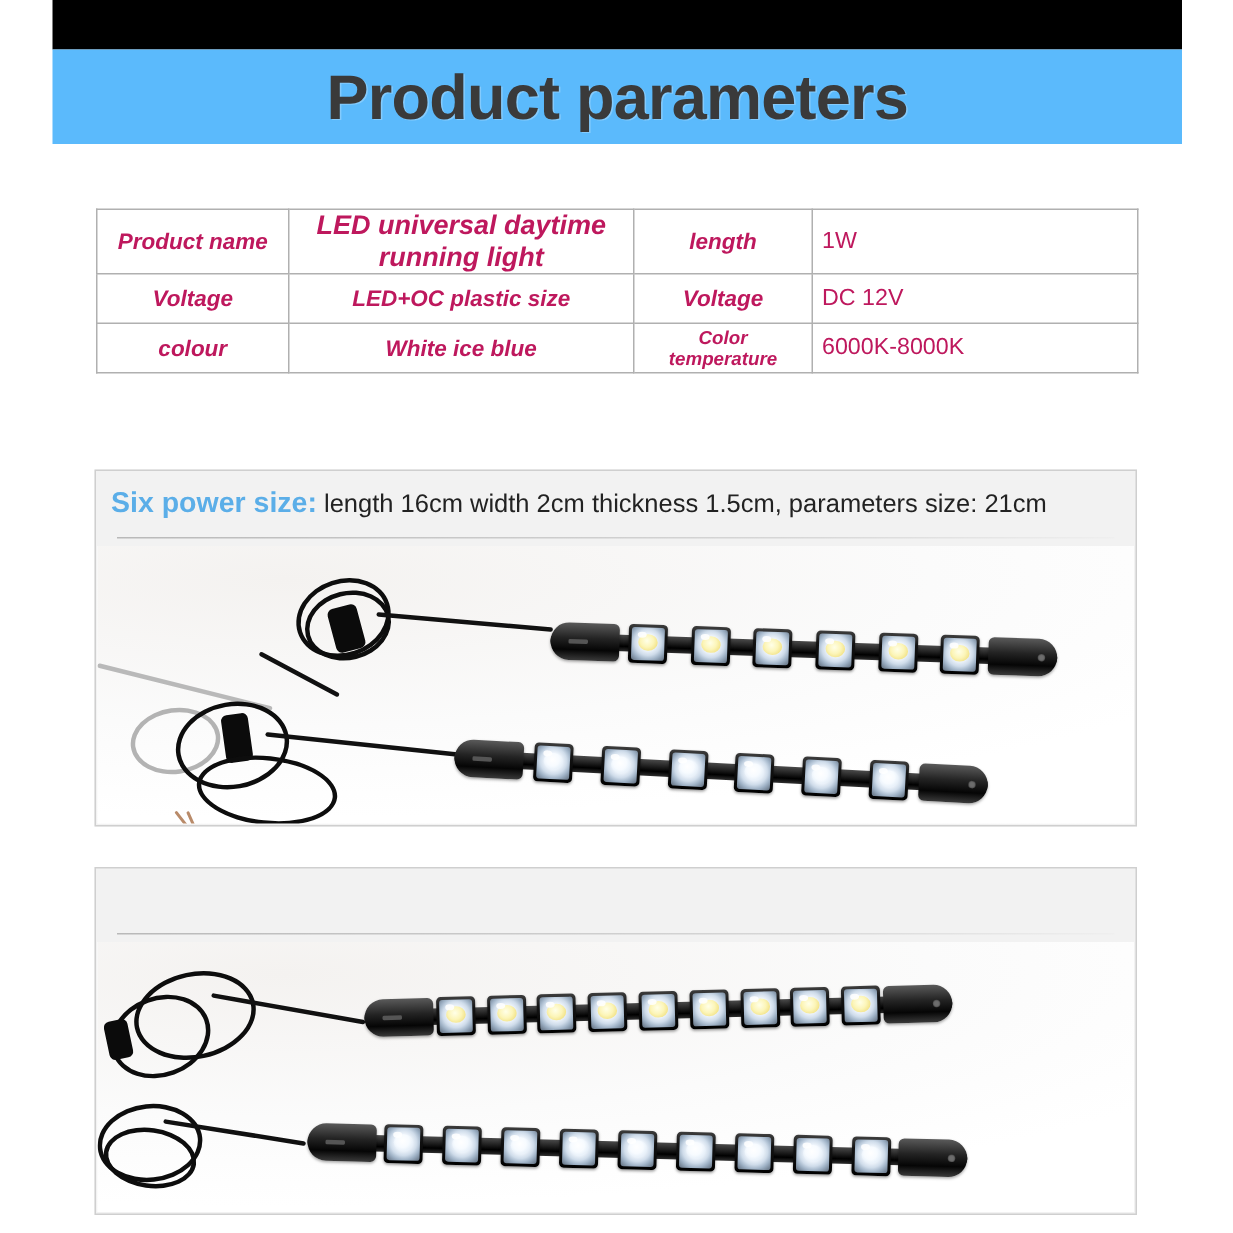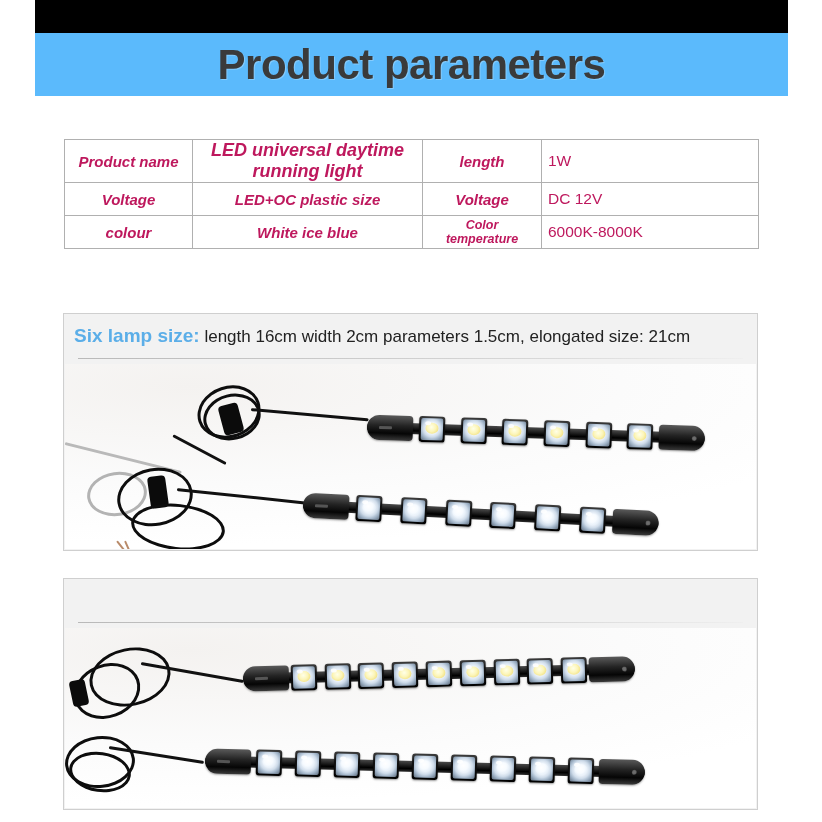--- a/index.html
+++ b/index.html
@@ -196,21 +196,21 @@
         <td class="lbl lbl-a">colour</td>
         <td class="val-italic val-italic-mid">White ice blue</td>
         <td class="lbl lbl-small">Color temperature</td>
         <td class="val-plain">6000K-8000K</td>
       </tr>
     </tbody>
   </table>
 
   <div class="panel" id="panel-six">
     <div class="cap">
-      <span class="accent">Six lamp size:</span><span> length 16cm width 2cm parameters 1.5cm,   elongated size: 21cm</span>
+      <span class="accent">Six power size:</span><span> length 16cm width 2cm thickness 1.5cm,   parameters size: 21cm</span>
     </div>
     <div class="cap-rule"></div>
 
     <div class="photo" id="photo-six">
       <div class="photo-inner">
         <div class="paper-tint"></div>
 
         <div class="coil" style="left:132px;top:22px;width:58px;height:46px;transform:rotate(-18deg);"></div>
         <div class="coil" style="left:138px;top:30px;width:52px;height:40px;transform:rotate(-14deg);"></div>
         <div class="knot" style="left:156px;top:40px;width:20px;height:30px;transform:rotate(-15deg);"></div>

